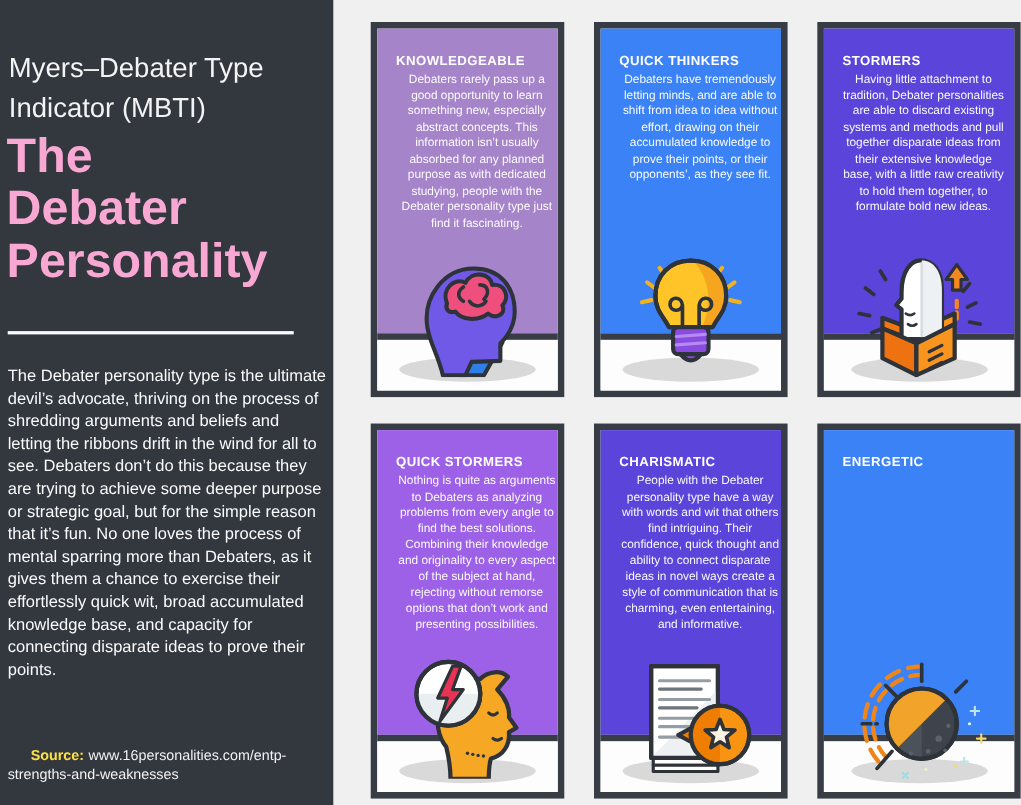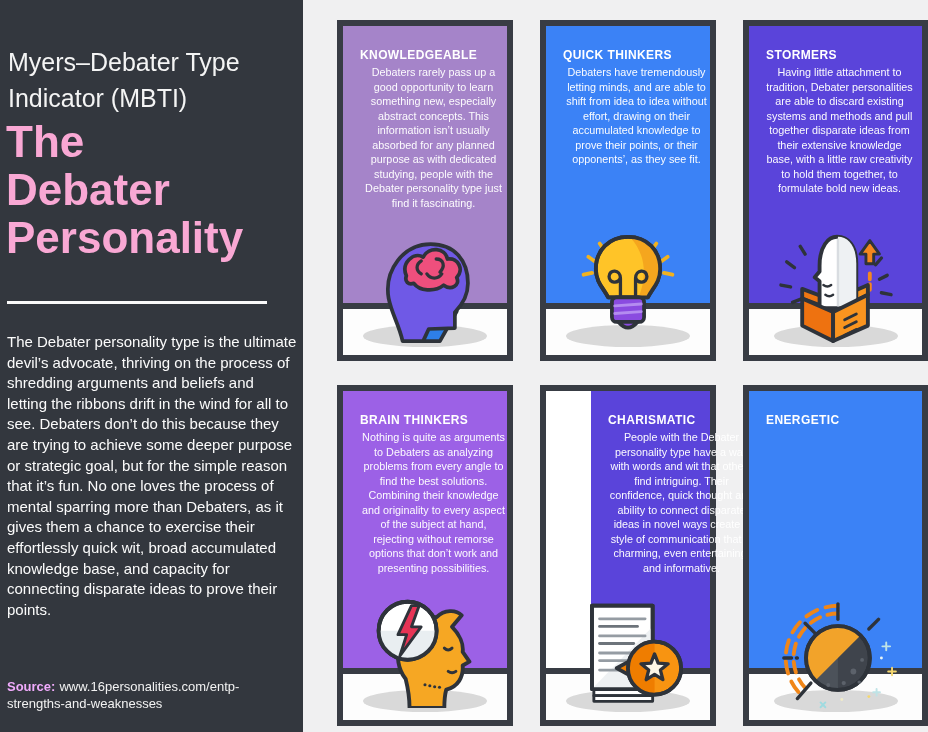--- a/index.html
+++ b/index.html
@@ -6,21 +6,21 @@
   body{font-family:"Liberation Sans","DejaVu Sans",sans-serif;background:#f0f0f1;}
   .page{position:relative;width:928px;height:732px;background:#f0f0f1;overflow:hidden;}
 
   
   .sidebar{position:absolute;left:0;top:0;width:303px;height:732px;background:#33373e;color:#fafafa;box-sizing:border-box;}
   .kicker{position:absolute;left:8px;top:44px;width:280px;font-size:25px;line-height:36px;font-weight:400;color:#f4f4f4;}
   .title{position:absolute;left:6px;top:118px;width:238px;margin:0;font-size:44px;line-height:48px;font-weight:700;color:#f9a8d4;}
   .rule{position:absolute;left:7px;top:301px;width:260px;height:3px;background:#fafafa;}
   .desc{position:absolute;left:7px;top:332px;width:291px;margin:0;font-size:15px;line-height:20.6px;color:#fbfbfb;}
   .source{position:absolute;left:7px;bottom:20px;width:282px;font-size:13px;line-height:17px;color:#f2f2f2;}
-  .source-label{color:#f0abfc;font-weight:700;margin-right:4px;}
+  .source-label{color:#fde047;font-weight:700;margin-right:4px;margin-left:21px;}
 
   
   .cards{position:absolute;left:337px;top:20px;display:grid;grid-template-columns:176px 176px 185px;grid-template-rows:341px 341px;column-gap:27px;row-gap:24px;}
   .card{box-sizing:border-box;border:6px solid #383c44;display:flex;flex-direction:column;background:#fff;}
   .card-top{flex:1;padding:22px 6px 0 17px;}
   .card-title{margin:0 0 3px 0;font-size:12px;font-weight:700;letter-spacing:.4px;color:#ffffff;}
   .card-body{margin:0;width:147px;font-size:10.8px;line-height:14.5px;color:rgba(255,255,255,.97);text-align:center;}
   .card-divider{height:6px;background:#383c44;flex:0 0 auto;}
   .card-bottom{position:relative;height:46px;background:#fdfdfd;flex:0 0 auto;}
   .card-shadow{position:absolute;bottom:8px;left:50%;transform:translateX(-50%);width:124px;height:22px;border-radius:50%;background:#d9d9d9;z-index:1;}
@@ -128,21 +128,21 @@
                 <line x1="74" y1="102" x2="86" y2="96"></line>
                 <line x1="74" y1="110" x2="86" y2="104"></line>
             </g>
           </g>
         </svg>
       </div>
     </article>
 
     <article class="card">
       <div class="card-top" style="background: rgb(156, 97, 230);">
-        <h2 class="card-title">BRAIN THINKERS</h2>
+        <h2 class="card-title">QUICK STORMERS</h2>
         <p class="card-body">Nothing is quite as arguments to Debaters as analyzing problems from every angle to find the best solutions. Combining their knowledge and originality to every aspect of the subject at hand, rejecting without remorse options that don’t work and presenting  possibilities.</p>
       </div>
       <div class="card-divider"></div>
       <div class="card-bottom">
         <div class="card-shadow"></div>
         <svg class="illus" width="110" height="114" viewBox="0 0 112 118">
           <g stroke="#2e333a" stroke-width="4" stroke-linejoin="round" stroke-linecap="round">
             <path d="M40,118 C40,104 38,96 36,88 C28,78 26,64 30,52 C36,32 52,22 68,24 C76,16 88,16 94,22 L84,34 C92,42 96,52 95,60 L102,70 L95,74 C96,86 90,96 78,99 C76,106 76,112 76,118 Z" fill="#f6a723"></path>
             <path d="M76,56 q4,4 8,0" fill="none" stroke-width="3"></path>
             <path d="M80,80 q4,3 8,0" fill="none" stroke-width="3"></path>
@@ -155,21 +155,21 @@
             <circle cx="38" cy="38" r="30" fill="#ffffff"></circle>
             <path d="M8,38 a30,30 0 0 0 60,0 z" fill="#e9eef1" stroke="none"></path>
             <circle cx="38" cy="38" r="30" fill="none"></circle>
             <polygon points="42,12 28,42 37,42 30,64 52,34 42,34 50,12" fill="#e73455" stroke-width="3"></polygon>
           </g>
         </svg>
       </div>
     </article>
 
     <article class="card">
-      <div class="card-top" style="background: rgb(90, 68, 218); margin-left: 45px;">
+      <div class="card-top" style="background: rgb(90, 68, 218);">
         <h2 class="card-title">CHARISMATIC</h2>
         <p class="card-body">People with the Debater personality type have a way with words and wit that others find intriguing. Their confidence, quick thought and ability to connect disparate ideas in novel ways create a style of communication that is charming, even entertaining, and informative.</p>
       </div>
       <div class="card-divider"></div>
       <div class="card-bottom">
         <div class="card-shadow"></div>
         <svg class="illus" width="122" height="110" viewBox="0 0 128 116">
           <g stroke="#2e333a" stroke-width="4" stroke-linejoin="round" stroke-linecap="round">
             <rect x="28" y="96" width="62" height="7" fill="#ffffff" stroke-width="3"></rect>
             <rect x="28" y="103" width="62" height="6" fill="#ffffff" stroke-width="3"></rect>

